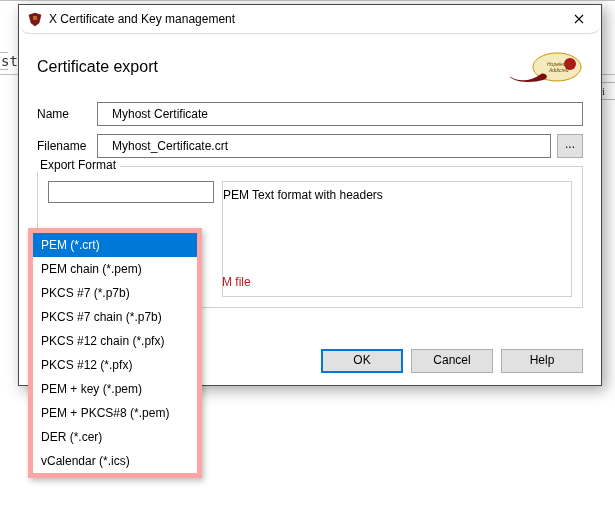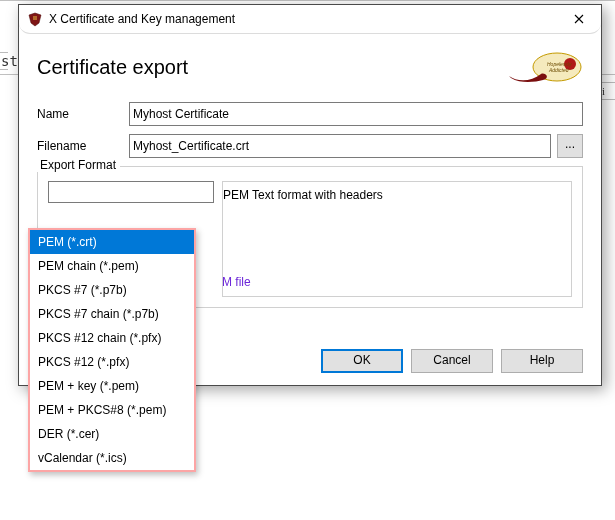--- a/index.html
+++ b/index.html
@@ -93,47 +93,46 @@
   .content {
     padding: 16px 18px 10px 18px;
   }
   .header-row {
     display: flex;
     align-items: center;
     justify-content: space-between;
     margin-bottom: 18px;
   }
   .header-title {
-    font-size: 20px;
+    font-size: 16px;
     font-weight: 400;
   }
   .logo {
     width: 76px;
     height: 34px;
     position: relative;
   }
   .form-row {
     display: flex;
     align-items: center;
     margin-bottom: 8px;
   }
   .form-label {
     width: 60px;
     color: #000;
   }
   .text-input {
     flex: 1;
     height: 20px;
     border: 1px solid #7a7a7a;
-    padding: 1px 3px;
+    padding: 1px 14px;
     font-family: inherit;
     font-size: 12px;
     color: #000;
     background: #fff;
-    margin-left: 32px;
   }
   .browse-btn {
     width: 24px;
     height: 22px;
     margin-left: 6px;
     border: 1px solid #adadad;
     background: #e1e1e1;
     font-size: 12px;
     line-height: 18px;
     text-align: center;
@@ -169,21 +168,21 @@
     top: 14px;
     right: 10px;
     bottom: 10px;
     border: 1px solid #d0d0d0;
     background: #fff;
     padding: 6px 0;
     box-sizing: border-box;
   }
   .hidden-text {
     position: absolute;
-    color: #6d28d9;
+    color: #b91c1c;
     white-space: nowrap;
   }
   .button-row {
     position: absolute;
     right: 18px;
     bottom: 12px;
     display: flex;
     gap: 8px;
     margin-left: 44px;
   }
@@ -200,21 +199,21 @@
   }
   .btn.default {
     border-color: #0078d7;
     box-shadow: 0 0 0 1px #0078d7 inset;
   }
   .dropdown-list {
     position: absolute;
     left: 28px;
     top: 228px;
     width: 164px;
-    border: 2px solid #fca5a5;
+    border: 5px solid #fca5a5;
     background: #3b82f6;
     box-shadow: 2px 3px 6px rgba(0,0,0,0.25);
     z-index: 50;
   }
   .dropdown-item {
     padding: 5px 8px;
     font-size: 12px;
     color: #000;
     background: #fff;
     white-space: nowrap;

